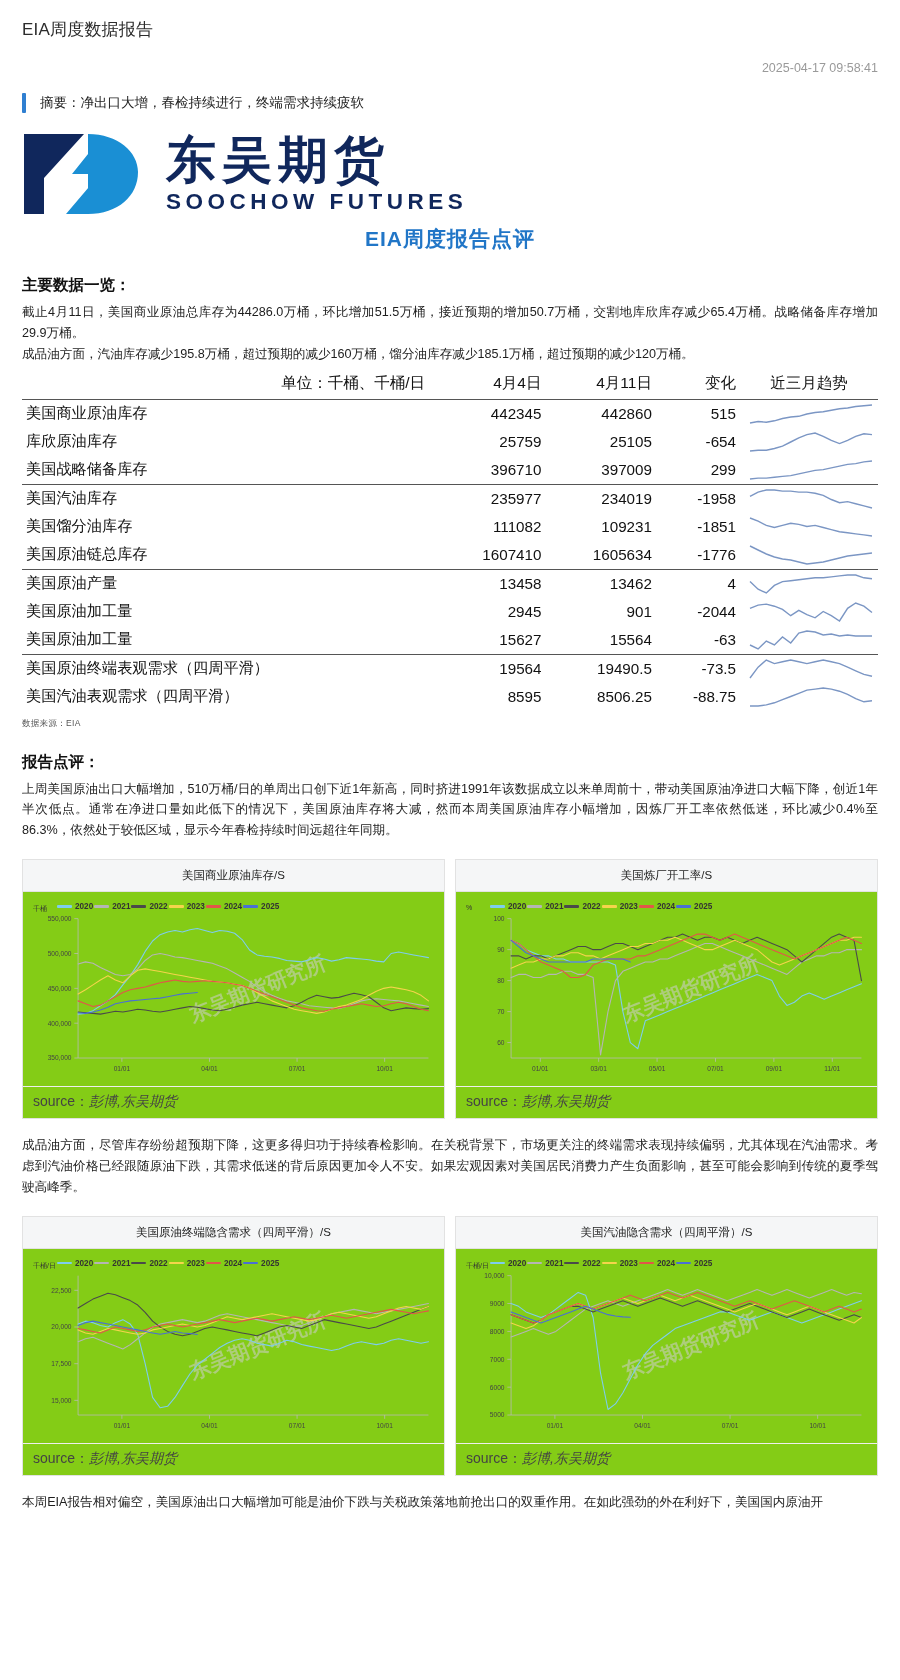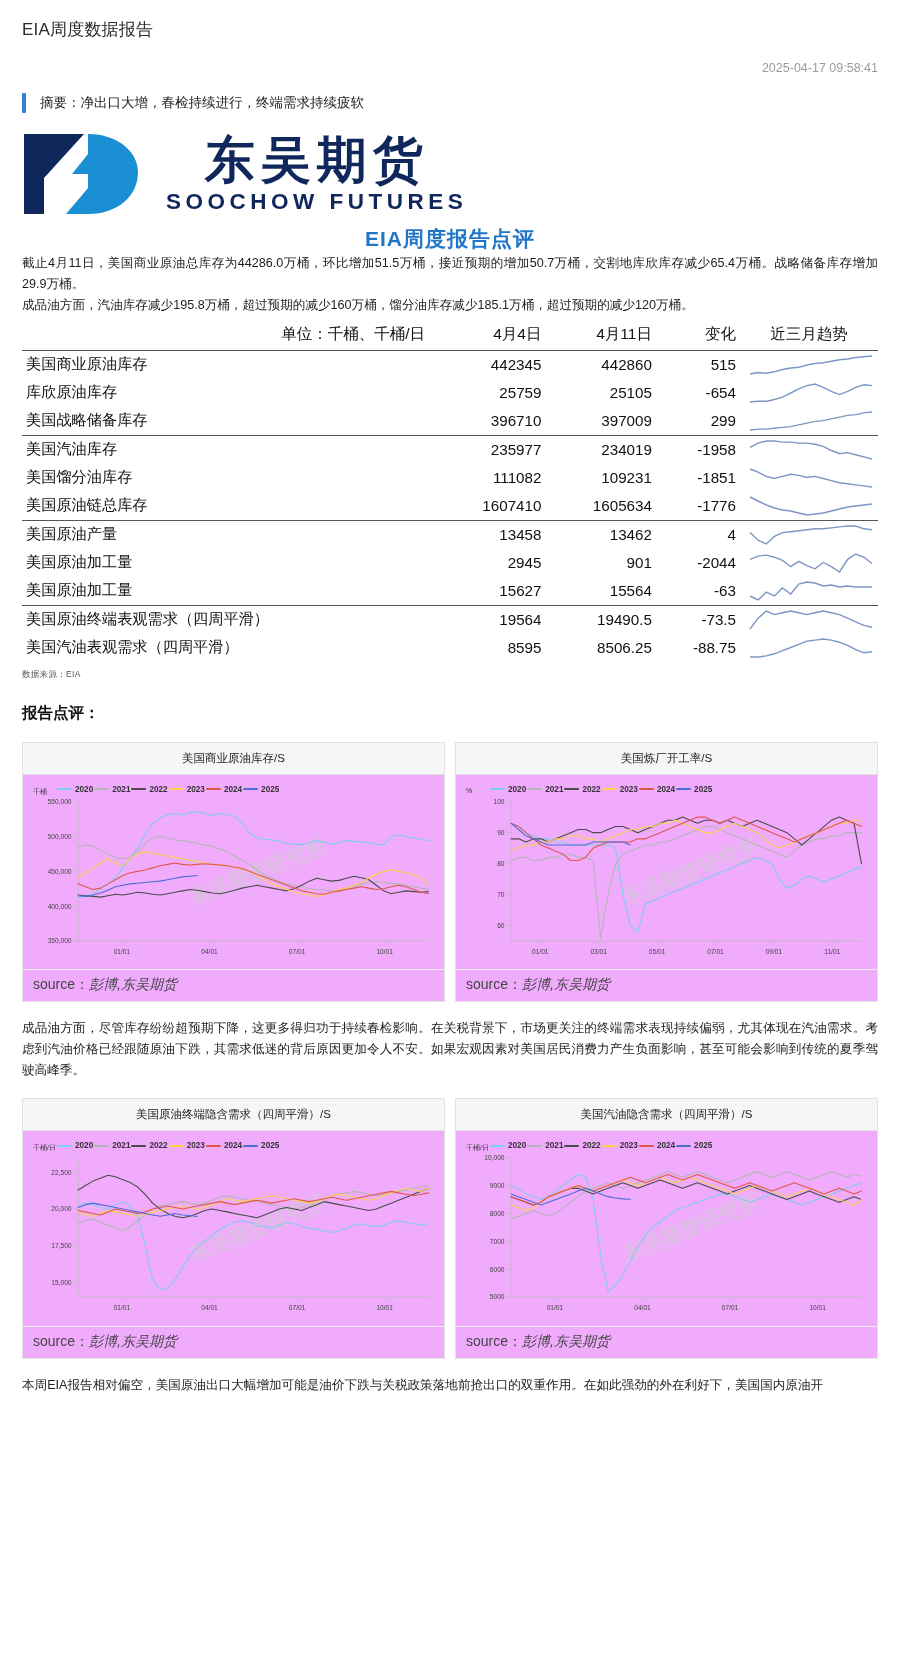--- a/index.html
+++ b/index.html
@@ -55,21 +55,20 @@
   }
   .logo-mark { width: 130px; height: 84px; flex: 0 0 130px; }
   .logo-text { margin-left: 14px; }
   .logo-cn {
     font-size: 50px;
     font-weight: 700;
     color: #10275c;
     letter-spacing: 6px;
     line-height: 1.05;
     font-family: Liberation Serif, serif;
-    text-align: center;
   }
   .logo-en {
     font-size: 22.5px;
     font-weight: 700;
     color: #10275c;
     letter-spacing: 4.5px;
     margin-top: 2px;
     font-family: "Liberation Sans", sans-serif;
   }
 
@@ -140,21 +139,21 @@
 
   
   .chart-row {
     display: flex;
     gap: 10px;
     margin-top: 18px;
   }
   .chart-card {
     flex: 1 1 0;
     border: 1px solid #e2e2e2;
-    background: #f0abfc;
+    background: #84cc16;
     min-width: 0;
   }
   .chart-head {
     background: #f5f6f7;
     border-bottom: 1px solid #e2e2e2;
     text-align: center;
     font-size: 11.5px;
     color: #222;
     padding: 8px 4px;
     font-weight: 400;
@@ -220,20 +219,21 @@
   <div class="logo-text">
     <div class="logo-cn">东吴期货</div>
     <div class="logo-en">SOOCHOW FUTURES</div>
   </div>
 </div>
 
 <div class="report-title">EIA周度报告点评</div>
 
 <div class="content">
 
+  <div class="h-sub">主要数据一览：</div>
   <div class="para">截止4月11日，美国商业原油总库存为44286.0万桶，环比增加51.5万桶，接近预期的增加50.7万桶，交割地库欣库存减少65.4万桶。战略储备库存增加29.9万桶。</div>
   <div class="para">成品油方面，汽油库存减少195.8万桶，超过预期的减少160万桶，馏分油库存减少185.1万桶，超过预期的减少120万桶。</div>
 
   <table class="data-table">
     <thead>
       <tr>
         <th class="th-label">单位：千桶、千桶/日</th>
         <th class="th-num">4月4日</th>
         <th class="th-num">4月11日</th>
         <th class="th-num">变化</th>
@@ -361,20 +361,21 @@
               <path d="M2.0,20.0 L10.1,20.0 L18.3,18.9 L26.4,16.8 L34.5,13.6 L42.7,10.5 L50.8,7.3 L58.9,4.1 L67.1,3.1 L75.2,2.0 L83.3,3.1 L91.5,5.2 L99.6,8.4 L107.7,12.6 L115.9,15.8 L124.0,14.7"></path>
             </svg>
           </td>
         </tr>
       </tbody>
   </table>
 
   <div class="src-note">数据来源：EIA</div>
 
   <div class="h-sub">报告点评：</div>
+  <div class="para">上周美国原油出口大幅增加，510万桶/日的单周出口创下近1年新高，同时挤进1991年该数据成立以来单周前十，带动美国原油净进口大幅下降，创近1年半次低点。通常在净进口量如此低下的情况下，美国原油库存将大减，然而本周美国原油库存小幅增加，因炼厂开工率依然低迷，环比减少0.4%至86.3%，依然处于较低区域，显示今年春检持续时间远超往年同期。</div>
 
   <div class="chart-row" id="chart-row-1">
       <div class="chart-card">
         <div class="chart-head">美国商业原油库存/S</div>
         <div class="chart-body">
           <div class="legend">
             <div class="legend-item">
               <span class="legend-swatch" style="background:#7ecdee"></span>
               <span class="legend-label">2020</span>
             </div>

